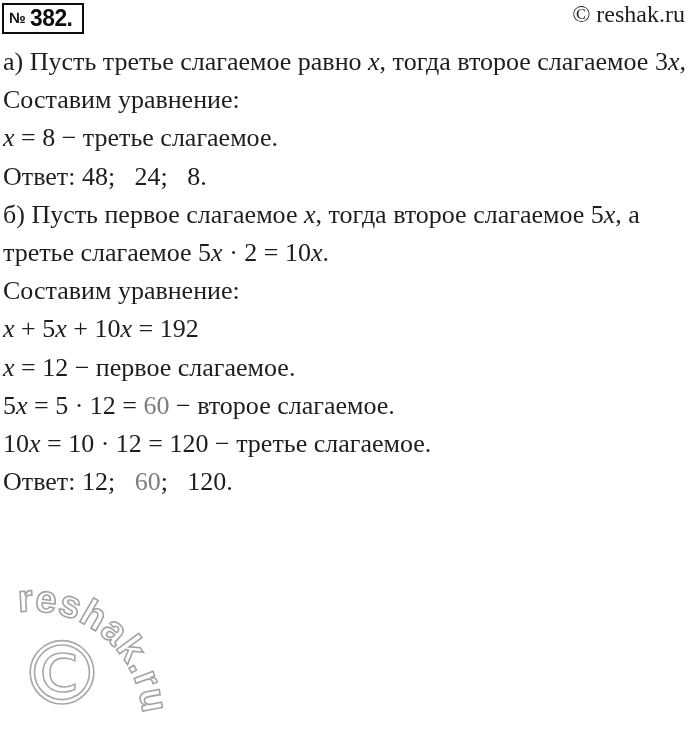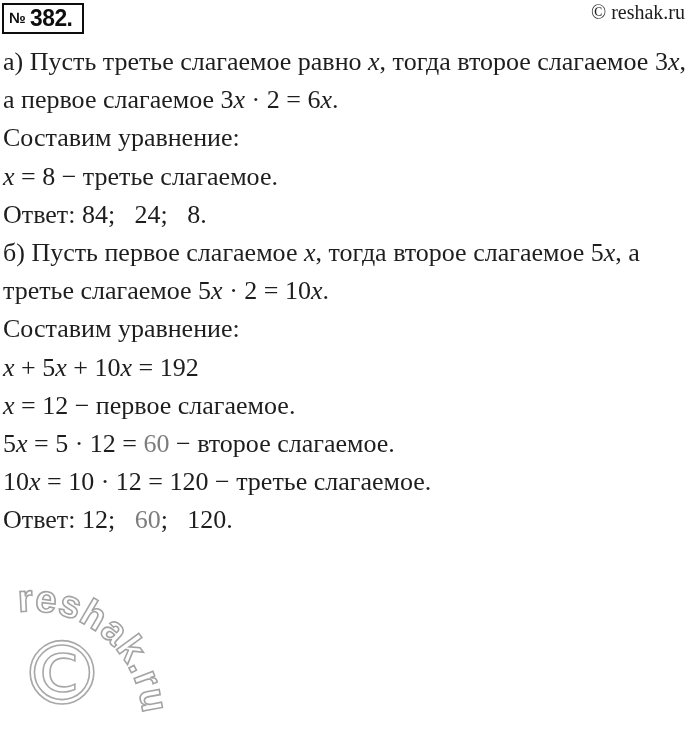--- a/index.html
+++ b/index.html
@@ -23,21 +23,21 @@
     padding:0 8px 2px 5px;gap:4px;
     height:25px;
     font-family:"Liberation Sans", sans-serif;
     font-weight:bold;color:#0d0d0d;
   }
   .problem-box .numero{font-size:15px;line-height:15px;}
   .problem-box .pnum{font-size:24px;line-height:24px;letter-spacing:-0.5px;transform:scaleX(0.95);transform-origin:left center;}
   
   .copyright{
     position:absolute;top:1px;right:3px;
-    font-size:20px;color:var(--text,#1e1e1e);
+    font-size:24px;color:var(--text,#1e1e1e);
     font-family:"Liberation Serif", serif;
   }
   
   .solution-text{
     position:absolute;left:3px;top:43px;right:0;
     font-size:26px;color:var(--text,#1e1e1e);
   }
   .line{
     height:38.2px;line-height:38.2px;
     white-space:pre;
@@ -68,24 +68,23 @@
 
   <div class="problem-box">
     <span class="numero">№</span>
     <span class="pnum">382.</span>
   </div>
 
   <div class="copyright">© reshak.ru</div>
 
   <div class="solution-text">
       <div class="line">а) Пусть третье слагаемое равно <span class="var">x</span>, тогда второе слагаемое 3<span class="var">x</span>,</div>
-      <div class="line">а первое слагаемое 3<span class="var">x</span> · 2 = 6<span class="var">x</span>.</div>
       <div class="line">Составим уравнение:</div>
       <div class="line"><span class="var">x</span> = 8 − третье слагаемое.</div>
-      <div class="line">Ответ: 84;   24;   8.</div>
+      <div class="line">Ответ: 48;   24;   8.</div>
       <div class="line">б) Пусть первое слагаемое <span class="var">x</span>, тогда второе слагаемое 5<span class="var">x</span>, а</div>
       <div class="line">третье слагаемое 5<span class="var">x</span> · 2 = 10<span class="var">x</span>.</div>
       <div class="line">Составим уравнение:</div>
       <div class="line"><span class="var">x</span> + 5<span class="var">x</span> + 10<span class="var">x</span> = 192</div>
       <div class="line"><span class="var">x</span> = 12 − первое слагаемое.</div>
       <div class="line">5<span class="var">x</span> = 5 · 12 = <span class="muted">60</span> − второе слагаемое.</div>
       <div class="line">10<span class="var">x</span> = 10 · 12 = 120 − третье слагаемое.</div>
       <div class="line">Ответ: 12;   <span class="muted">60</span>;   120.</div>
     </div>
 

